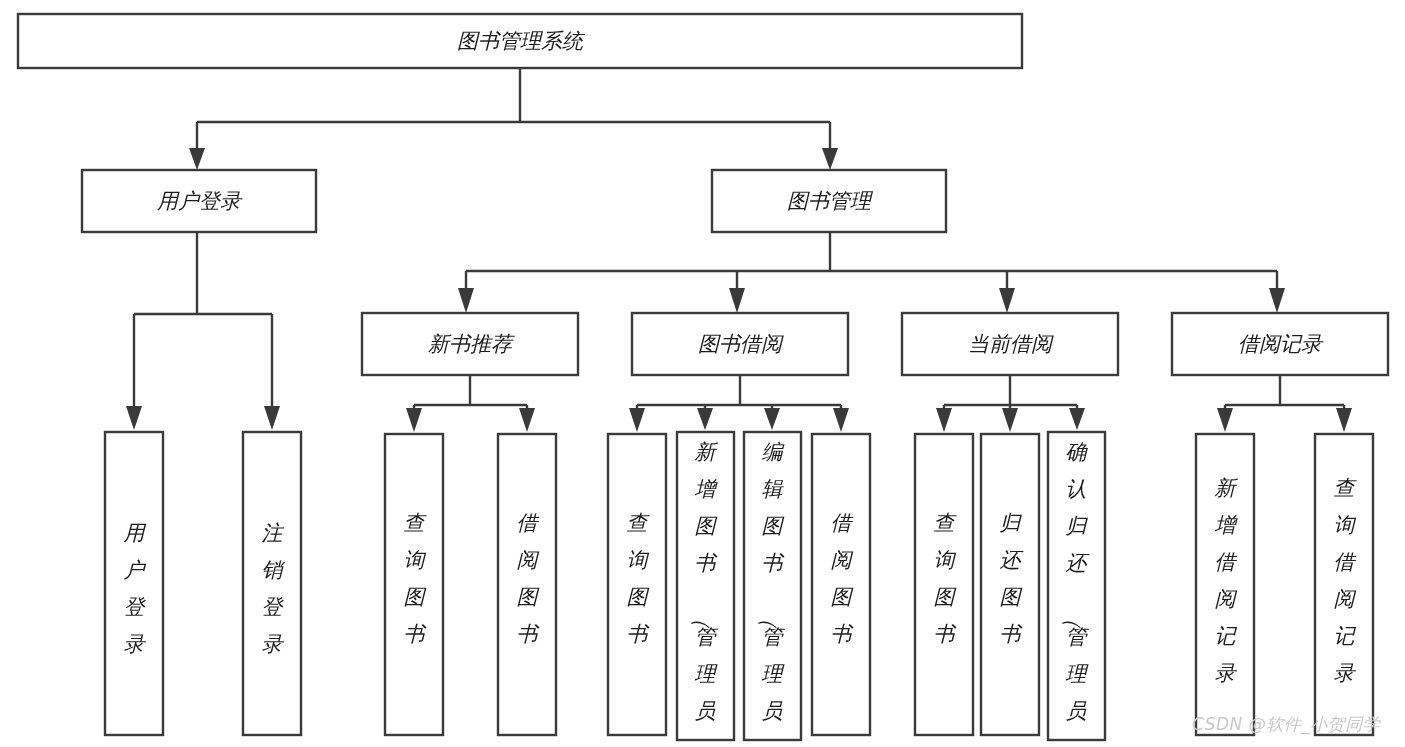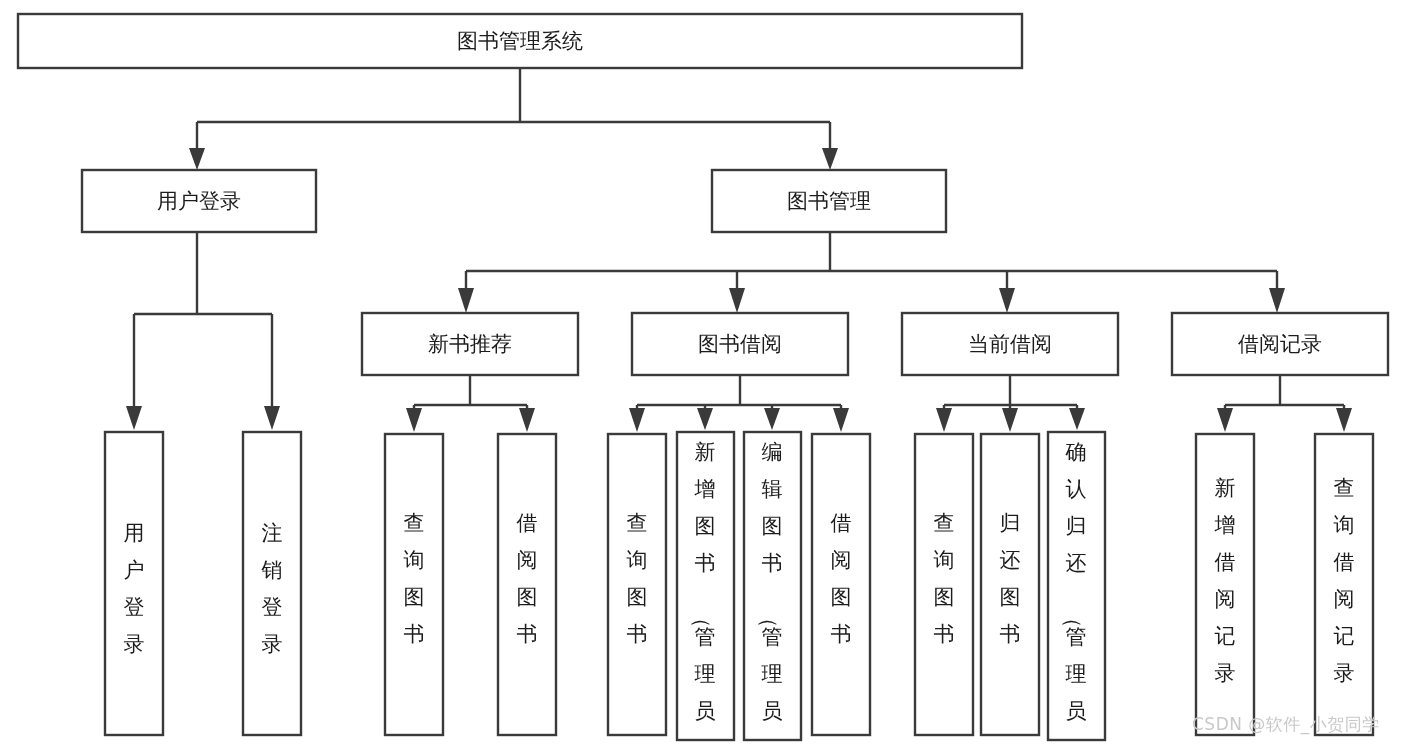--- a/index.html
+++ b/index.html
@@ -1,21 +1,21 @@
 <!DOCTYPE html>
 <html><head>
 <meta charset="utf-8">
 <style>
   html,body{margin:0;padding:0;background:#ffffff;}
   body{
     width:1405px;height:747px;
     font-family:"Liberation Sans","DejaVu Sans",sans-serif;
     overflow:hidden;
   }
-  #diagram-root{position:relative;width:1405px;height:747px;background:#fff;}
+  #diagram-root{position:relative;width:1405px;height:747px;background:#fff;font-style:italic;}
   svg.canvas{position:absolute;left:0;top:0;width:1405px;height:747px;}
   .node-box{
     fill:#ffffff;stroke:#3a3a3a;stroke-width:2.4;
   }
   .connector{
     stroke:#3a3a3a;stroke-width:2.4;fill:none;
     stroke-linecap:butt;
   }
   .arrow-head{fill:#3a3a3a;stroke:none;}
   .node-label{

